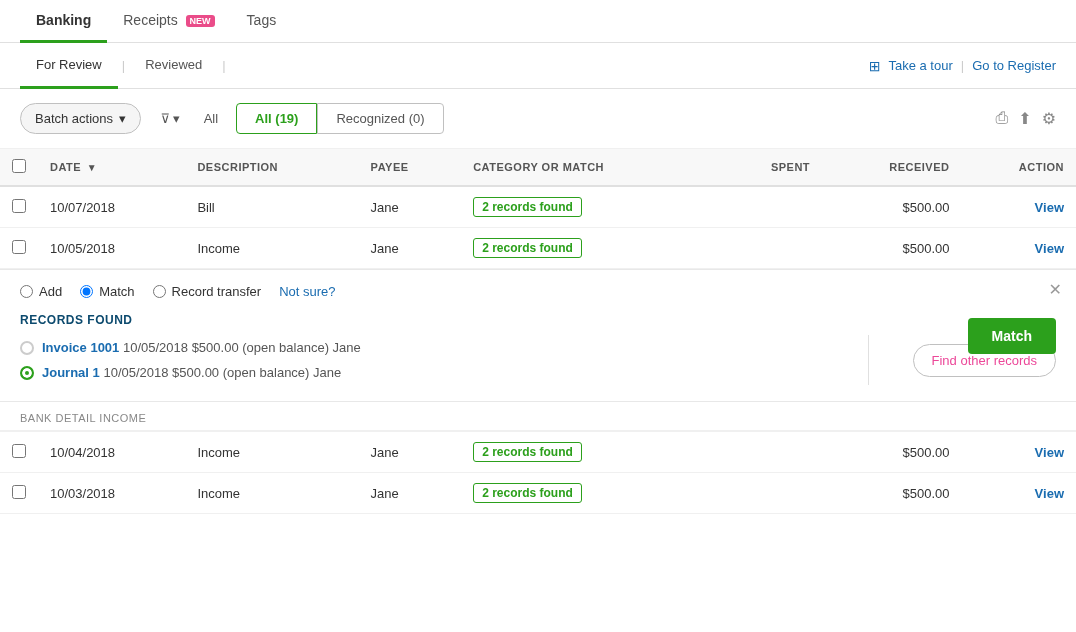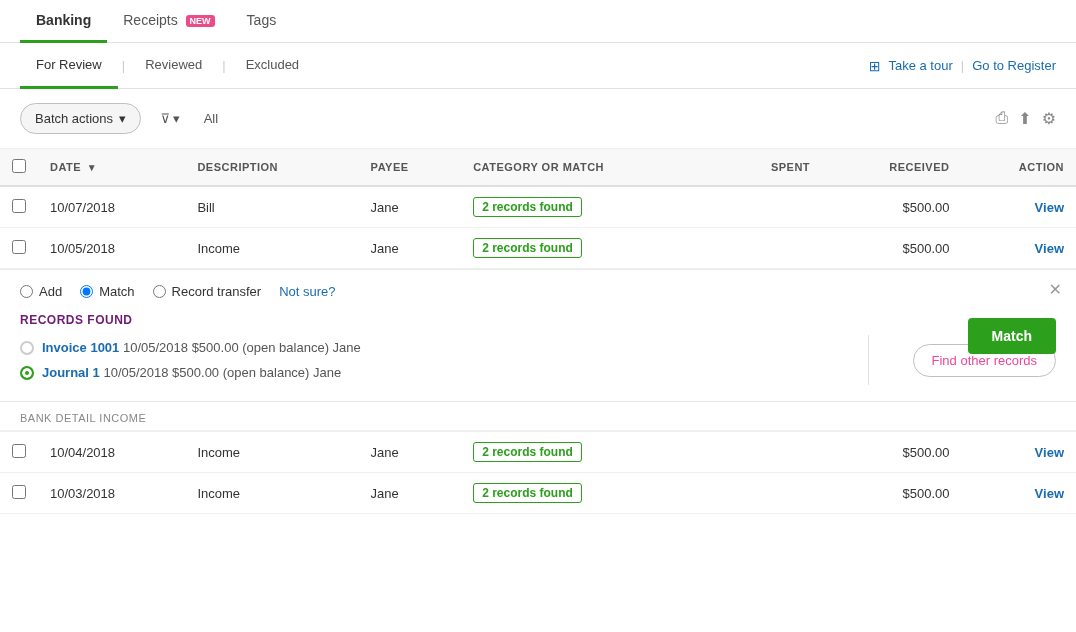--- a/index.html
+++ b/index.html
@@ -48,21 +48,21 @@
     .view-link { color: #1a6cb0; font-weight: 600; cursor: pointer; }
 
     
     .expanded-row td { padding: 0; background: #fff; }
     .expanded-content { padding: 14px 20px 16px 20px; background: #fff; border-top: 1px solid #e8e8e8; border-bottom: 1px solid #e8e8e8; position: relative; }
     .expanded-close { position: absolute; top: 10px; right: 14px; color: #999; cursor: pointer; font-size: 16px; }
     .radio-group { display: flex; align-items: center; gap: 18px; margin-bottom: 14px; }
     .radio-option { display: flex; align-items: center; gap: 6px; cursor: pointer; font-size: 13px; color: #333; }
     .radio-option input[type="radio"] { cursor: pointer; }
     .not-sure-link { color: #1a6cb0; cursor: pointer; font-size: 13px; }
-    .records-found-label { font-size: 12px; font-weight: 700; color: #701a75; margin-bottom: 8px; text-transform: uppercase; letter-spacing: 0.5px; }
+    .records-found-label { font-size: 12px; font-weight: 700; color: #0c4a6e; margin-bottom: 8px; text-transform: uppercase; letter-spacing: 0.5px; }
     .records-list-items { flex: 1; }
     .record-item { display: flex; align-items: center; gap: 8px; padding: 5px 0; font-size: 13px; }
     .record-item a { color: #1a6cb0; font-weight: 600; text-decoration: none; }
     .record-item .record-text { color: #555; }
     .find-other-btn { align-self: center; padding: 8px 18px; border: 1.5px solid #c0c0c0; border-radius: 20px; background: #fff; cursor: pointer; font-size: 13px; color: #ec4899; white-space: nowrap; margin-left: 20px; }
     .match-btn { position: absolute; right: 20px; top: 50%; transform: translateY(-50%); background: #2ca01c; color: #fff; border: none; border-radius: 4px; padding: 10px 24px; font-size: 14px; font-weight: 600; cursor: pointer; }
     .bank-detail { font-size: 11px; color: #888; text-transform: uppercase; padding: 10px 20px 6px 20px; background: #fff; letter-spacing: 0.5px; border-bottom: 1px solid #f0f0f0; }
     .records-and-action { display: flex; align-items: center; gap: 16px; }
     .vertical-divider { width: 1px; background: #e0e0e0; align-self: stretch; margin: 0 8px; }
 
@@ -91,40 +91,43 @@
   </div>
   <div class="top-nav-tab">Tags</div>
 </div>
 
 <div class="sub-nav">
   <div class="sub-nav-left">
     <div class="sub-nav-tab active">For Review</div>
     <div class="sub-nav-divider">|</div>
     <div class="sub-nav-tab">Reviewed</div>
     <div class="sub-nav-divider">|</div>
-    <div class="sub-nav-tab">Excluded</div>
   </div>
   <div class="sub-nav-right">
     <span class="tour-icon">⊞</span>
     <a>Take a tour</a>
     <span class="pipe">|</span>
     <a>Go to Register</a>
   </div>
 </div>
 
 <div class="toolbar">
   <button class="batch-btn">
     <span>Batch actions</span>
     <span>▾</span>
   </button>
   <div class="filter-btn">
     <span>⊽</span>
     <span>▾</span>
   </div>
   <span class="toolbar-all">All</span>
+  <div class="tab-group">
+    <div class="tab-pill active">All (19)</div>
+    <div class="tab-pill">Recognized (0)</div>
+  </div>
   <div class="toolbar-icons">
     <span class="toolbar-icon">⎙</span>
     <span class="toolbar-icon">⬆</span>
     <span class="toolbar-icon">⚙</span>
   </div>
 </div>
 
 <div class="table-container">
   <table>
     <thead>

